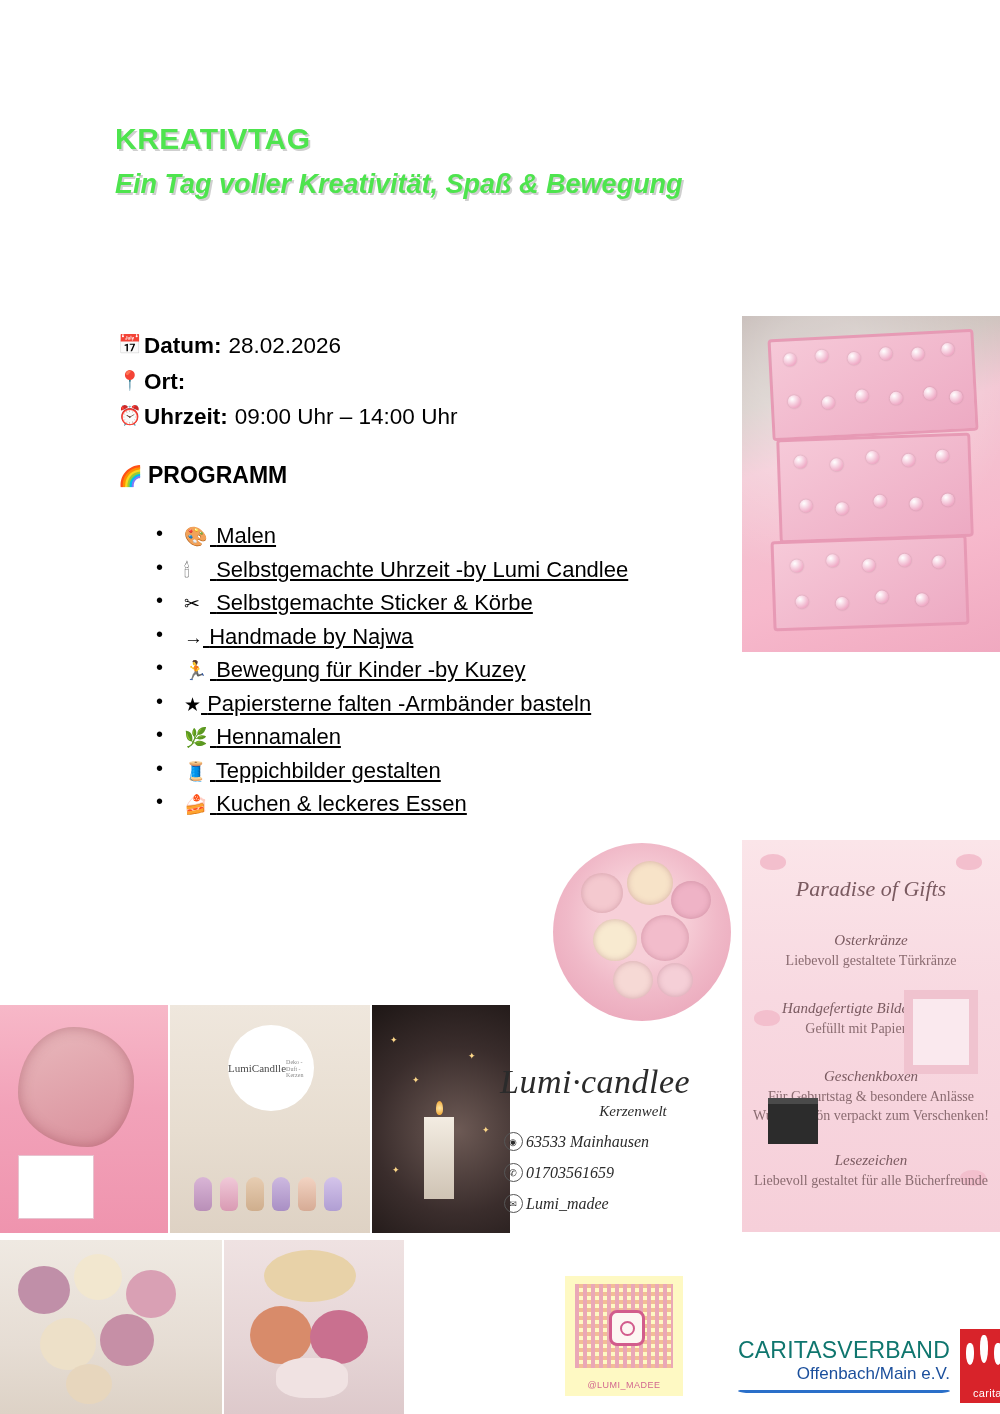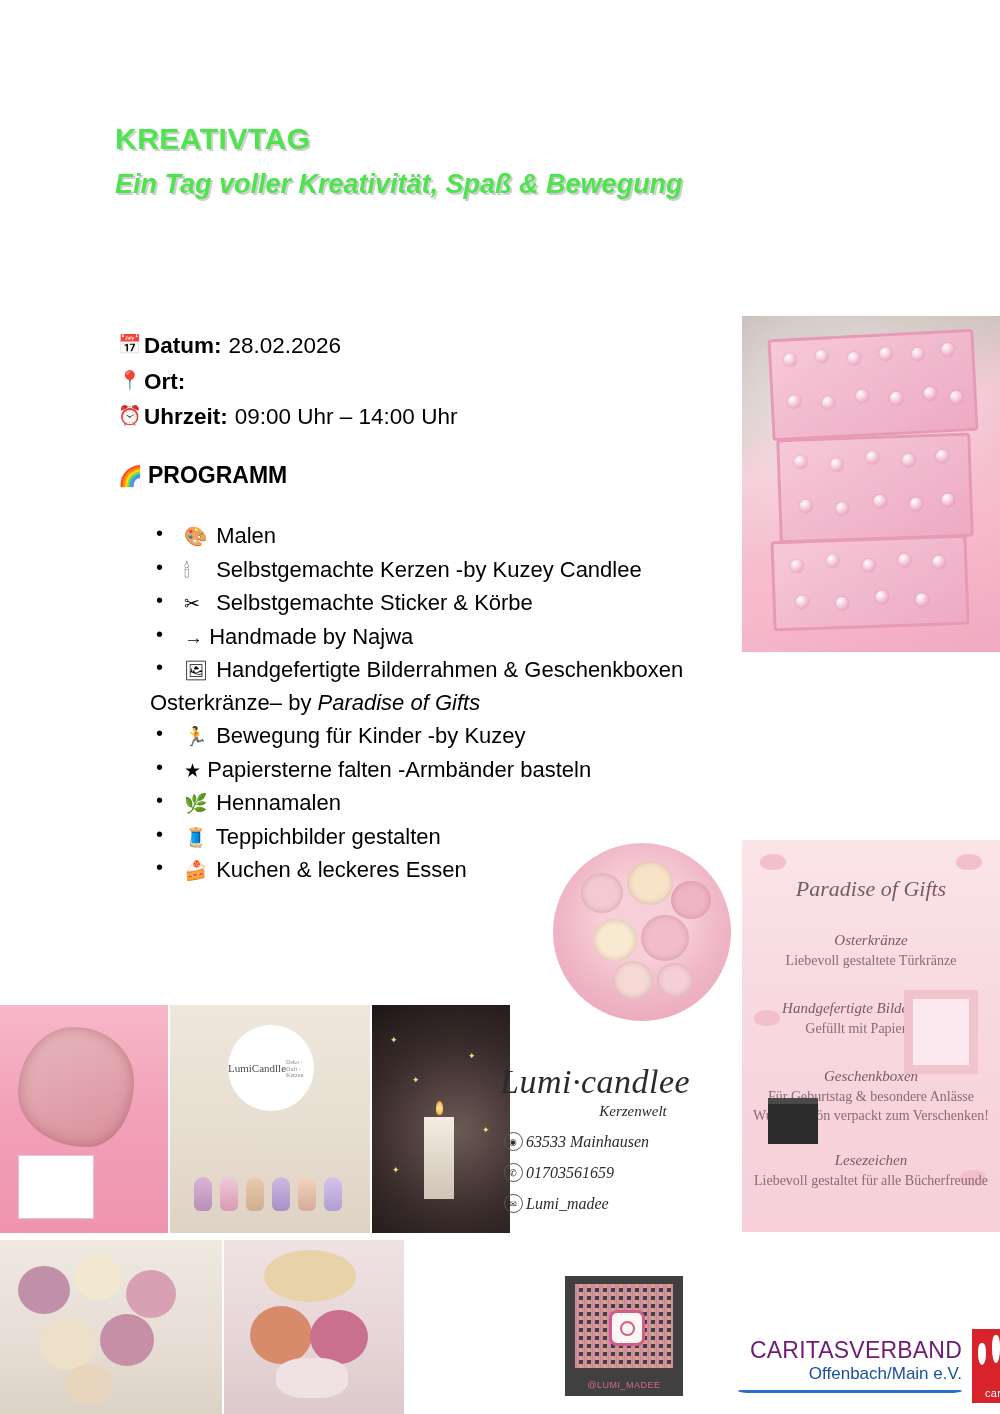--- a/index.html
+++ b/index.html
@@ -87,20 +87,21 @@
 
   
   .programm-list {
     position: absolute;
     left: 150px;
     top: 520px;
     width: 700px;
     margin: 0;
     padding: 0;
     list-style: none;
+    text-decoration: underline;
   }
   .programm-list li {
     position: relative;
     padding-left: 34px;
     font-size: 22px;
     line-height: 1.48;
     margin-bottom: 1px;
   }
   .programm-list li::before {
     content: "\2022";
@@ -280,21 +281,21 @@
   }
   .c-circ {
     width: 17px; height: 17px; border: 1.4px solid #555; border-radius: 50%;
     display: inline-flex; align-items: center; justify-content: center;
     font-size: 9px; font-style: normal;
   }
 
   
   #qr-block {
     position: absolute; left: 565px; top: 1276px; width: 118px; height: 120px;
-    background: #404040;
+    background: #fef9c3;
     padding: 0;
   }
   #qr-block .qr-grid {
     position: absolute; left: 10px; top: 8px; width: 98px; height: 84px;
     background:
       repeating-linear-gradient(90deg, #e79ab5 0 4px, transparent 4px 8px),
       repeating-linear-gradient(0deg, #f0b38f 0 4px, transparent 4px 8px);
     opacity: .85;
   }
   #qr-block .qr-center {
@@ -309,21 +310,21 @@
     position: absolute; left: 0; right: 0; bottom: 6px; text-align: center;
     font-size: 9px; color: #d2678f; letter-spacing: .5px;
   }
 
   
   #caritas {
     position: absolute; right: 0px; top: 1318px; width: 262px; height: 96px;
     display: flex; align-items: center;
   }
   #caritas .c-text { flex: 1; text-align: right; padding-right: 10px; }
-  #caritas .c-line1 { font-size: 23px; color: #701a75; letter-spacing: .2px; margin-left: 12px; }
+  #caritas .c-line1 { font-size: 23px; color: #0f766e; letter-spacing: .2px; }
   #caritas .c-line2 { font-size: 17px; color: #1b4f9c; }
   #caritas .c-wave {
     height: 10px; margin-top: 2px;
     background: linear-gradient(180deg, transparent 40%, #2a6fc9 40%, #2a6fc9 70%, transparent 70%);
     border-radius: 50%;
   }
   #caritas .c-mark {
     width: 74px; height: 74px; background: #d8232a; position: relative;
     display: flex; align-items: flex-end; justify-content: center;
   }
@@ -369,36 +370,29 @@
   <span>PROGRAMM</span>
 </div>
 
 <ul class="programm-list">
   <li>
     <span class="li-icon">🎨</span>
     <span>Malen</span>
   </li>
   <li>
     <span class="li-icon">🕯</span>
-    <span>Selbstgemachte Kerzen -by Kuzey Candlee</span>
+    <span>Selbstgemachte Uhrzeit -by Lumi Candlee</span>
   </li>
   <li>
     <span class="li-icon">✂</span>
     <span>Selbstgemachte Sticker &amp; Körbe</span>
   </li>
   <li>
     <span class="li-icon narrow">→</span>
     <span>Handmade by Najwa</span>
-  </li>
-  <li>
-    <span class="li-icon">🖼</span>
-    <span>Handgefertigte Bilderrahmen &amp; Geschenkboxen</span>
-    <span class="continuation">
-      <span>Osterkränze– by </span><span class="ital">Paradise of Gifts</span>
-    </span>
   </li>
   <li>
     <span class="li-icon">🏃</span>
     <span>Bewegung für Kinder -by Kuzey</span>
   </li>
   <li>
     <span class="li-icon narrow">★</span>
     <span>Papiersterne falten -Armbänder basteln</span>
   </li>
   <li>

